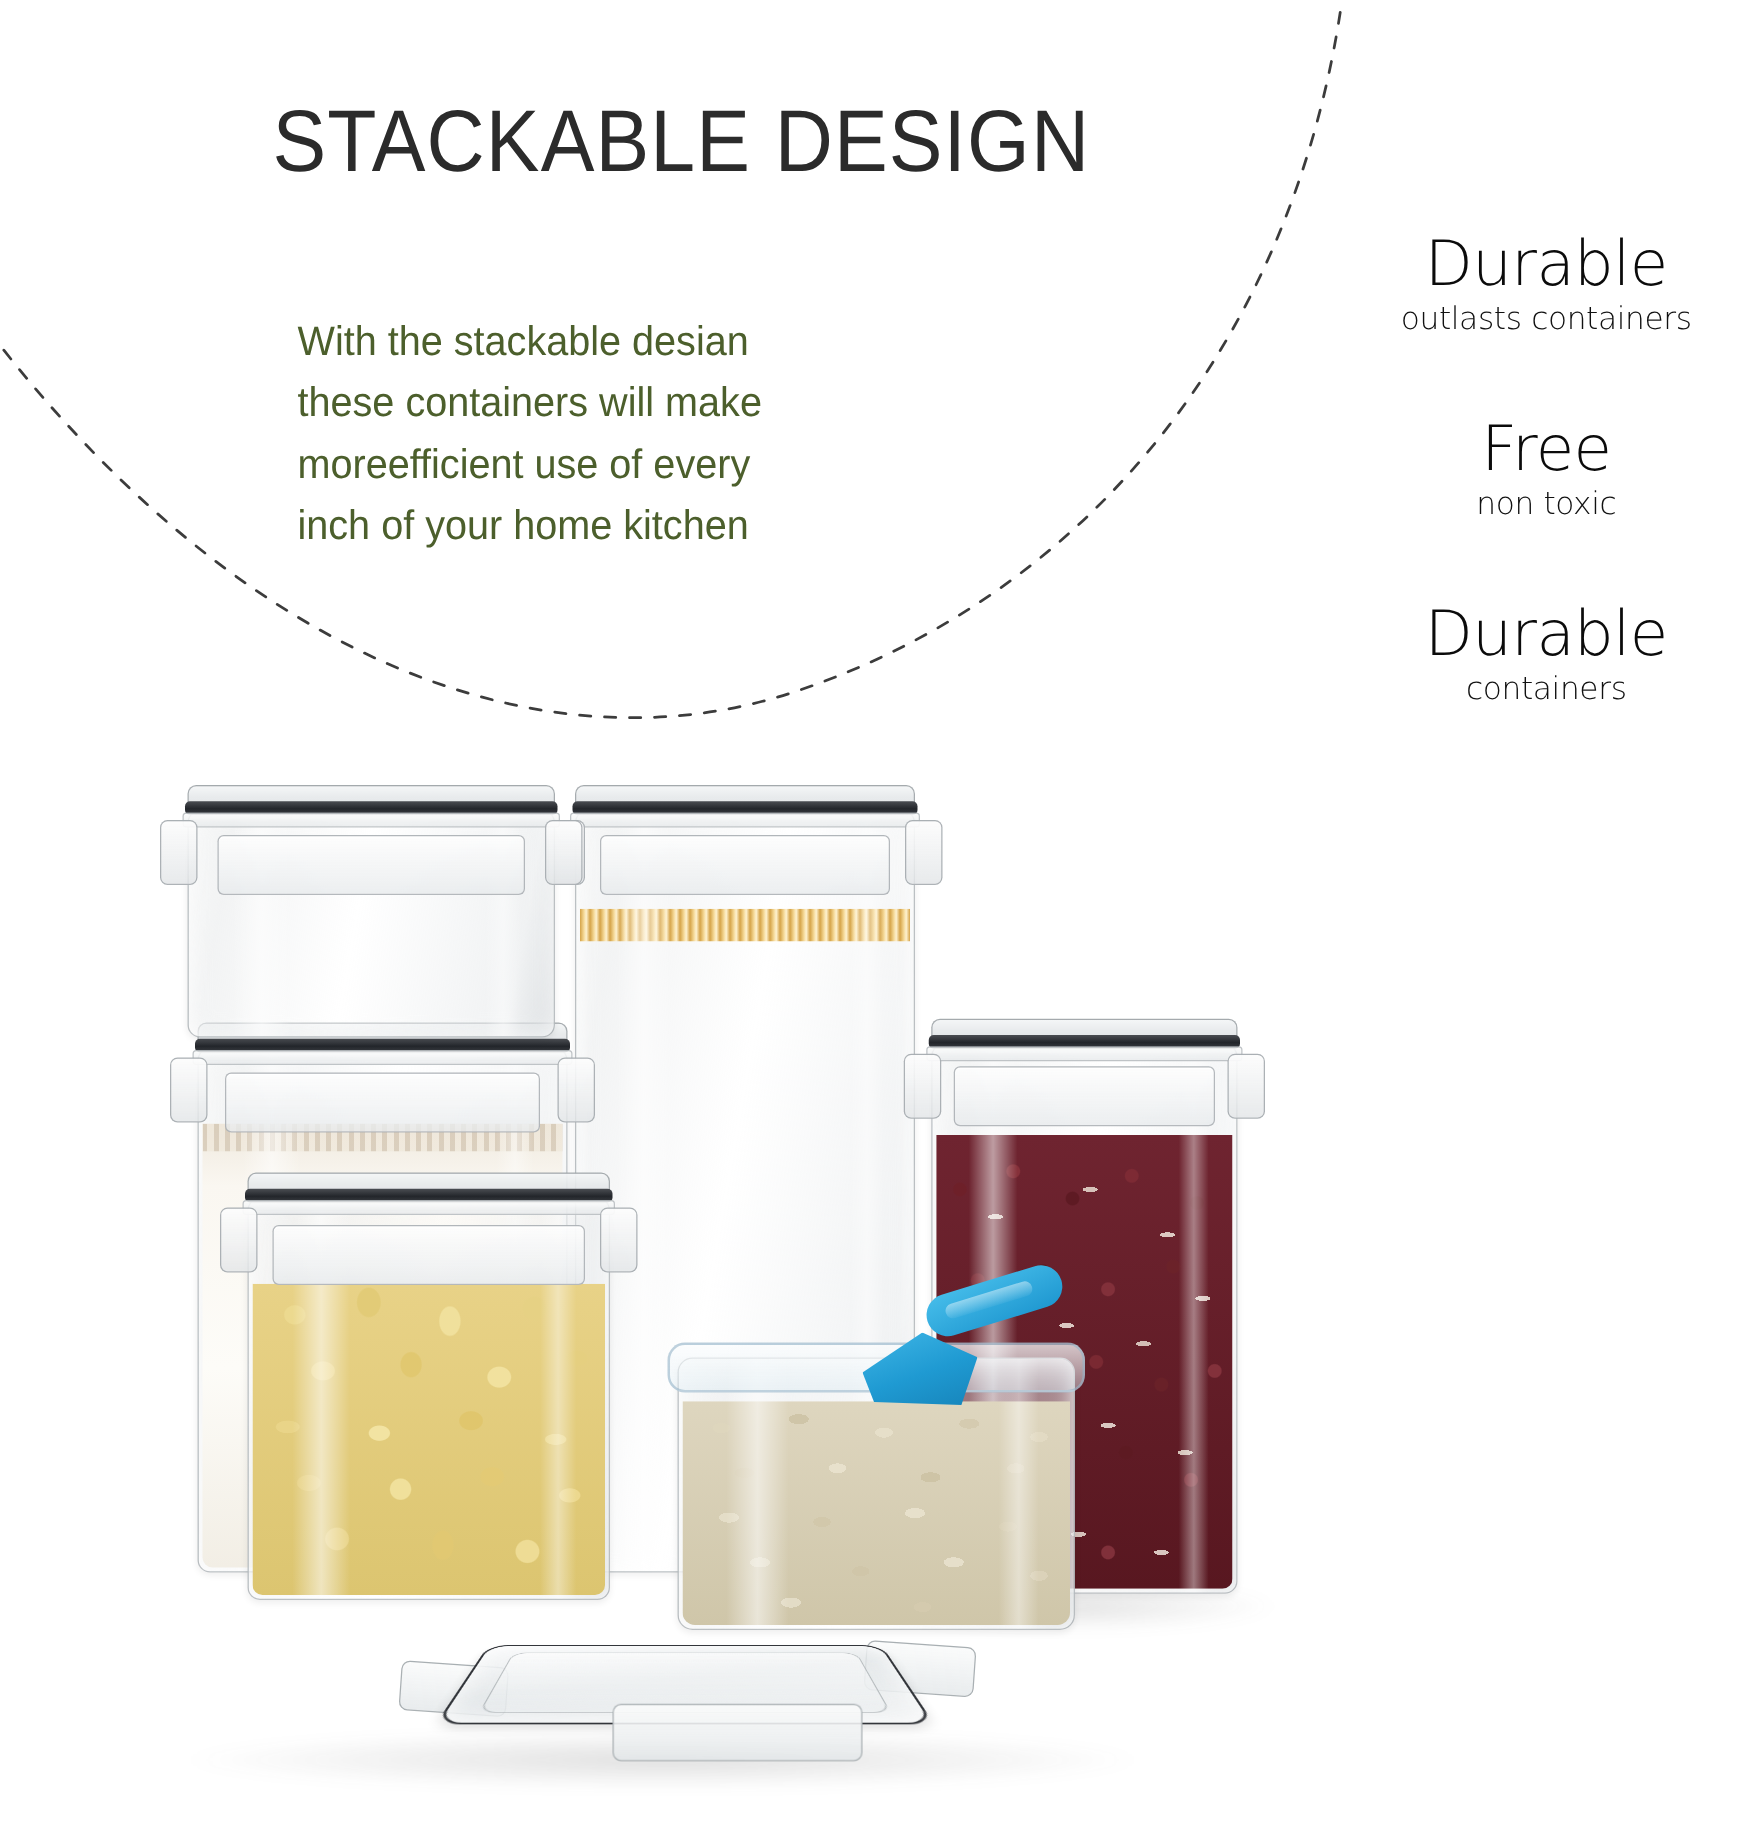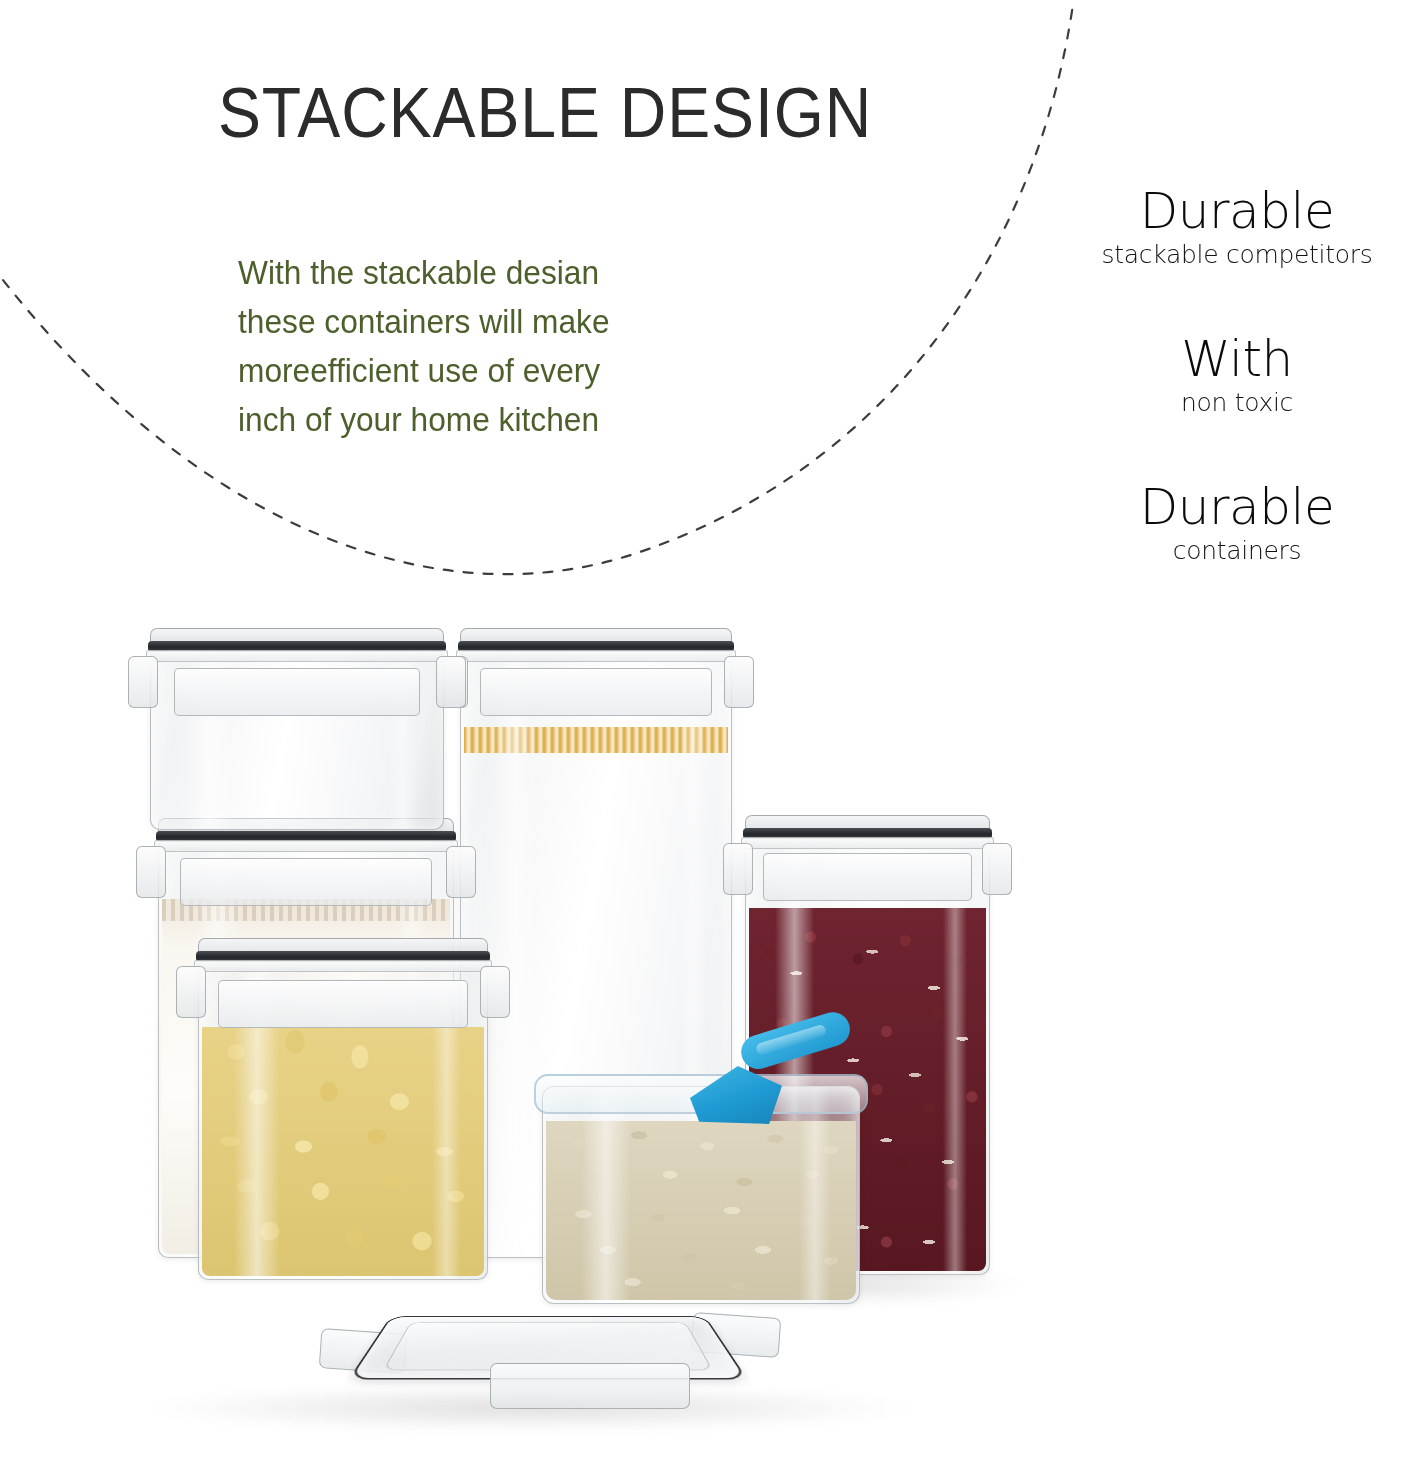--- a/index.html
+++ b/index.html
@@ -327,26 +327,26 @@
   <span>moreefficient use of every</span>
   <span>inch of your home kitchen</span>
 </div>
 
 <div class="features">
 
   <div class="feature feature--1">
     <div class="f-title">
       <i>Durable</i>
     </div>
-    <div class="f-sub">stackable competitors</div>
+    <div class="f-sub">outlasts containers</div>
   </div>
 
   <div class="feature feature--2">
     <div class="f-title">
-      <i>With</i>
+      <i>Free</i>
     </div>
     <div class="f-sub">non toxic</div>
   </div>
 
   <div class="feature feature--3">
     <div class="f-title">
       <i>Durable</i>
     </div>
     <div class="f-sub">containers</div>
   </div>

